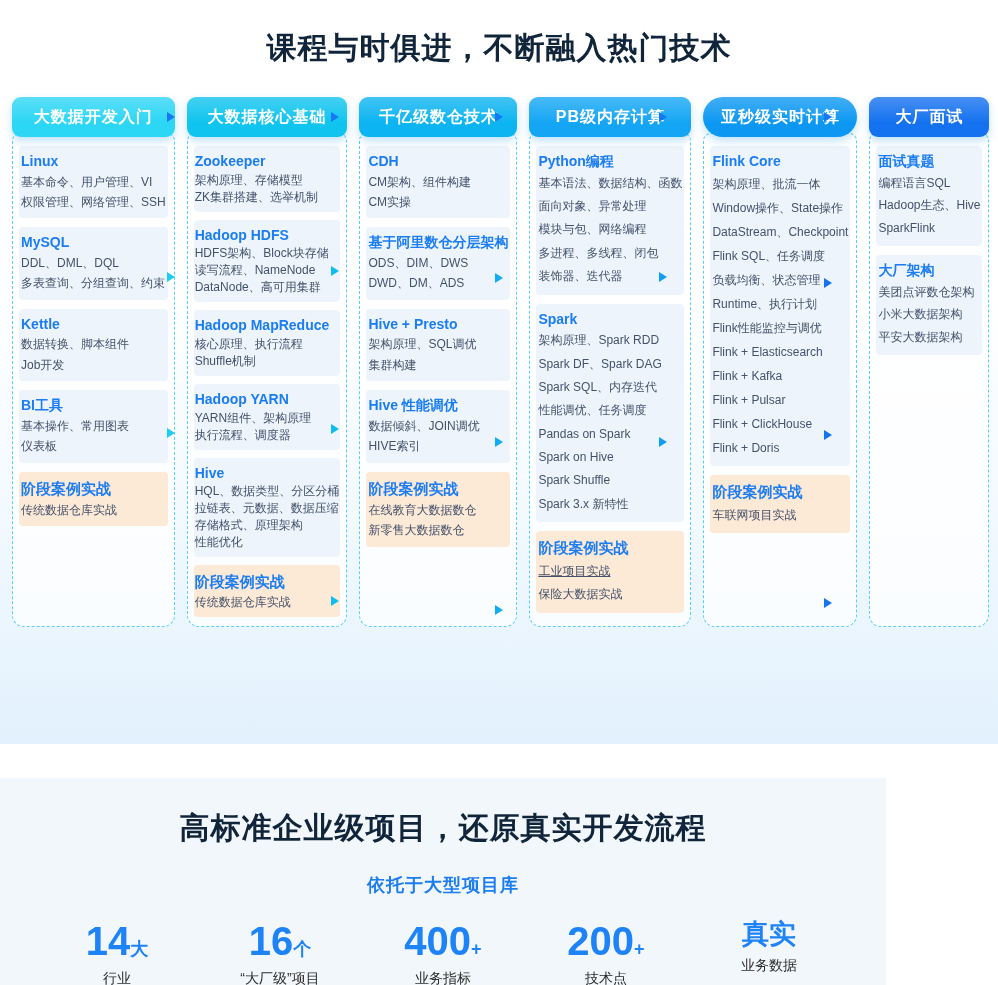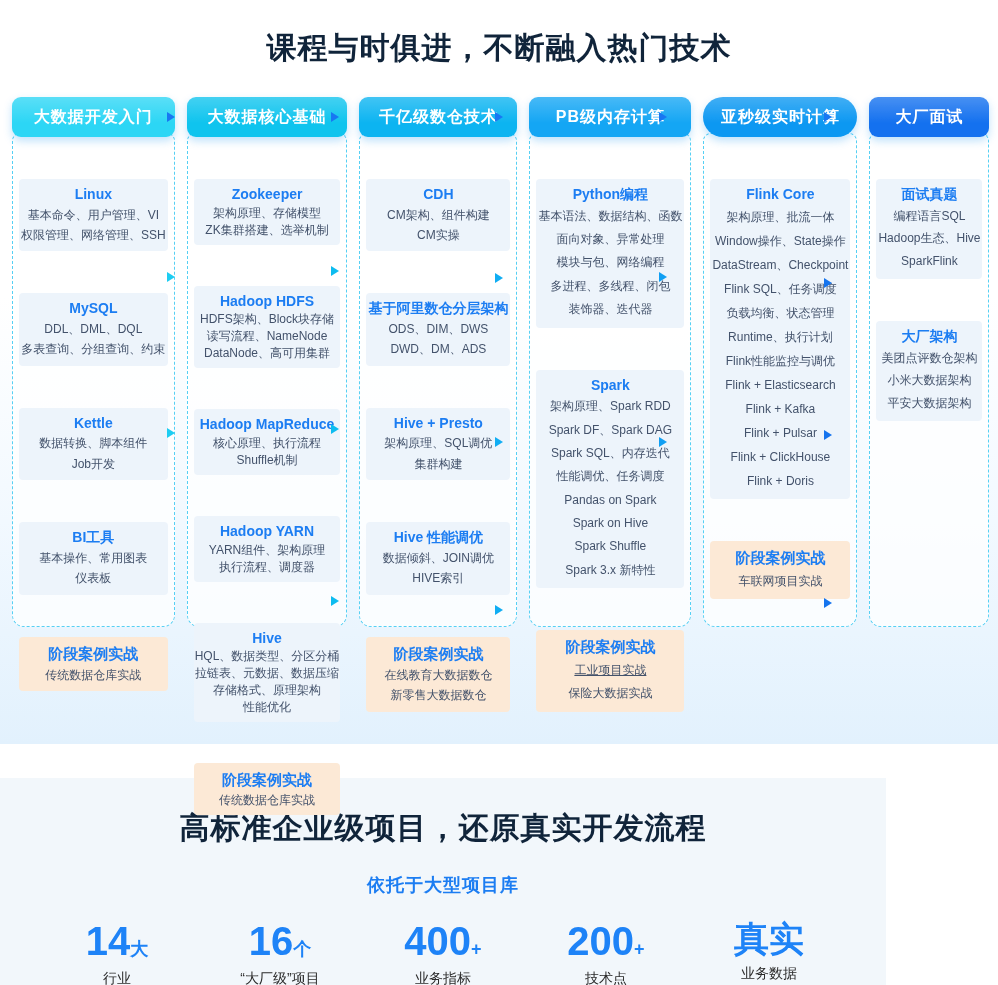--- a/index.html
+++ b/index.html
@@ -14,21 +14,21 @@
 
   .columns-wrap { position: absolute; top: 97px; left: 12px; width: 974px; display: flex; gap: 12px; }
   .column { flex: 1 1 0; position: relative; }
   .col-header { height: 40px; border-radius: 9px; display: flex; align-items: center;
     justify-content: center; color: #fff; font-size: 16px; font-weight: bold; letter-spacing: 1px;
     position: relative; z-index: 2; box-shadow: 0 4px 9px rgba(30,150,240,.28); white-space: nowrap; }
   .col-body { margin-top: -4px; height: 494px; border: 1px dashed #55d0f4;
     border-radius: 8px 8px 12px 12px; background: rgba(255,255,255,.75);
     padding: 12px 6px 8px; display: flex; flex-direction: column; gap: 9px; position: relative; z-index: 1; }
 
-  .card { background: #edf4fb; border-radius: 4px; padding: 6px 2px; text-align: center; margin-top: 33px; }
+  .card { background: #edf4fb; border-radius: 4px; padding: 6px 2px; text-align: left; }
   .card.highlight { background: #fce9d6; }
   .card-title { color: #1c7df2; font-size: 14px; font-weight: bold; line-height: 1.4; white-space: nowrap; }
   .card.highlight .card-title { font-size: 15px; line-height: 1.5; }
   .card-line { color: #43526b; font-size: 12px; line-height: 1.7; white-space: nowrap; }
   .card-line.u { text-decoration: underline; }
   .column:nth-child(2) .card { padding: 6px 1px; }
   .column:nth-child(2) .card-line { line-height: 1.42; }
   .column:nth-child(2) .col-body { gap: 8px; }
   .column:nth-child(4) .card-line { line-height: 1.95; }
   .column:nth-child(5) .card-line { line-height: 2.0; }
@@ -43,21 +43,21 @@
   .bottom-section { width: 886px; height: 303px; background: #f2f7fb; }
   .bottom-title { padding-top: 30px; text-align: center; font-size: 30px; font-weight: bold;
     color: #10243a; letter-spacing: 1px; }
   .bottom-subtitle { margin-top: 24px; text-align: center; font-size: 18px; font-weight: bold;
     color: #1c7df2; letter-spacing: 1px; }
 
   .stats-row { margin-top: 24px; display: flex; justify-content: space-between; padding: 0 62px; }
   .stat { text-align: center; min-width: 110px; }
   .stat-value { color: #1e83f7; font-weight: bold; font-size: 40px; line-height: 1; }
   .stat-value .suffix { font-size: 18px; font-weight: bold; }
-  .stat-value.word { font-size: 35px; }
+  .stat-value.word { font-size: 27px; }
   .stat-label { margin-top: 9px; font-size: 14px; color: #2b2b2b; }
 
   .tabs-row { margin-top: 26px; display: flex; justify-content: center; gap: 33px; }
   .tab { position: relative; width: 117px; height: 44px; border: none; border-radius: 10px;
     background: #ffffff; color: #333; font-size: 15px; cursor: pointer;
     font-family: inherit; box-shadow: 0 6px 14px rgba(170,195,215,.38); }
   .tab.active { background: linear-gradient(180deg,#3bcdf8,#1f9ff6); color: #fff;
     box-shadow: 0 6px 14px rgba(60,170,245,.45); }
   .badge { position: absolute; top: -10px; right: -7px; background: linear-gradient(90deg,#f8821a,#fb9c30);
     color: #fff; font-size: 11px; line-height: 1; padding: 4px 7px; border-radius: 9px 9px 9px 0; }

